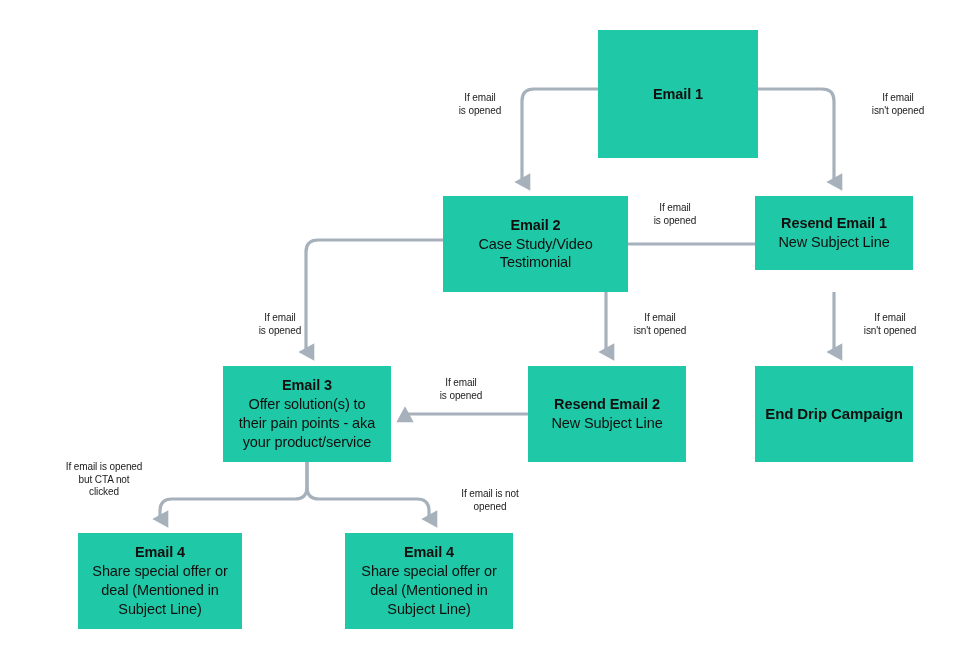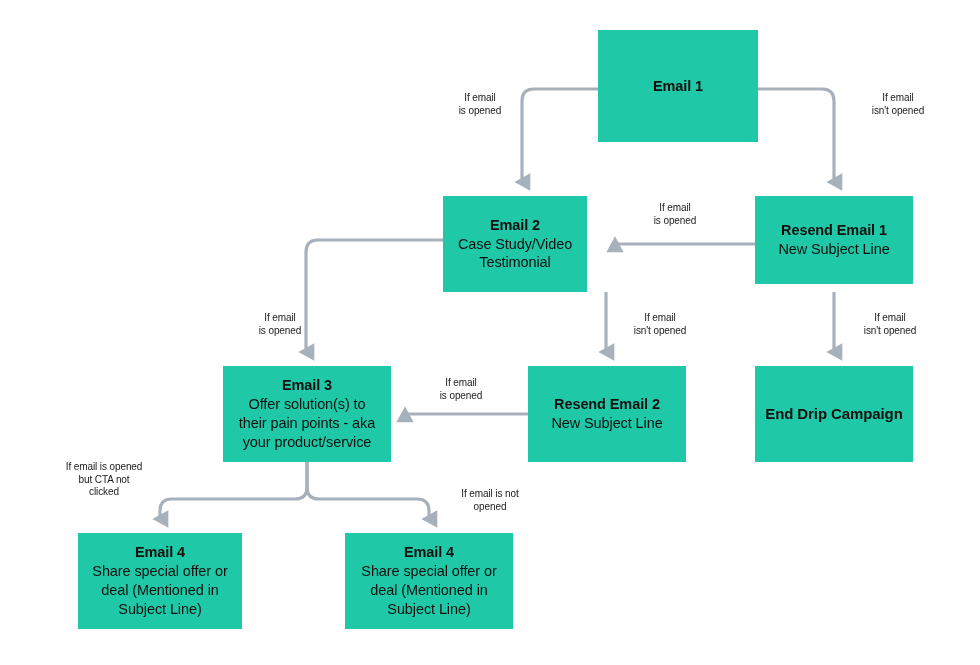--- a/index.html
+++ b/index.html
@@ -90,31 +90,31 @@
       <path d="M 606 292 L 606 352" marker-end="url(#arrowhead)"></path>
 
       <path d="M 528 414 L 405 414" marker-end="url(#arrowhead)"></path>
 
       <path d="M 307 462 L 307 487 Q 307 499 295 499 L 172 499 Q 160 499 160 511 L 160 519" marker-end="url(#arrowhead)"></path>
 
       <path d="M 307 462 L 307 487 Q 307 499 319 499 L 417 499 Q 429 499 429 511 L 429 519" marker-end="url(#arrowhead)"></path>
     </g>
   </svg>
 
-  <div class="node" style="left:598px; top:30px; width:160px; height:112px;">
+  <div class="node" style="left:598px; top:30px; width:160px; height:128px;">
     <div class="title">Email 1</div>
   </div>
 
-  <div class="node" style="left:443px; top:196px; width:144px; height:96px;">
+  <div class="node" style="left:443px; top:196px; width:185px; height:96px;">
     <div class="title">Email 2</div>
     <div class="body" style="white-space:pre-line;">Case Study/Video
 Testimonial</div>
   </div>
 
-  <div class="node" style="left:755px; top:196px; width:158px; height:88px;">
+  <div class="node" style="left:755px; top:196px; width:158px; height:74px;">
     <div class="title">Resend Email 1</div>
     <div class="body" style="white-space:pre-line;">New Subject Line</div>
   </div>
 
   <div class="node" style="left:223px; top:366px; width:168px; height:96px;">
     <div class="title">Email 3</div>
     <div class="body" style="white-space:pre-line;">Offer solution(s) to
 their pain points - aka
 your product/service</div>
   </div>

